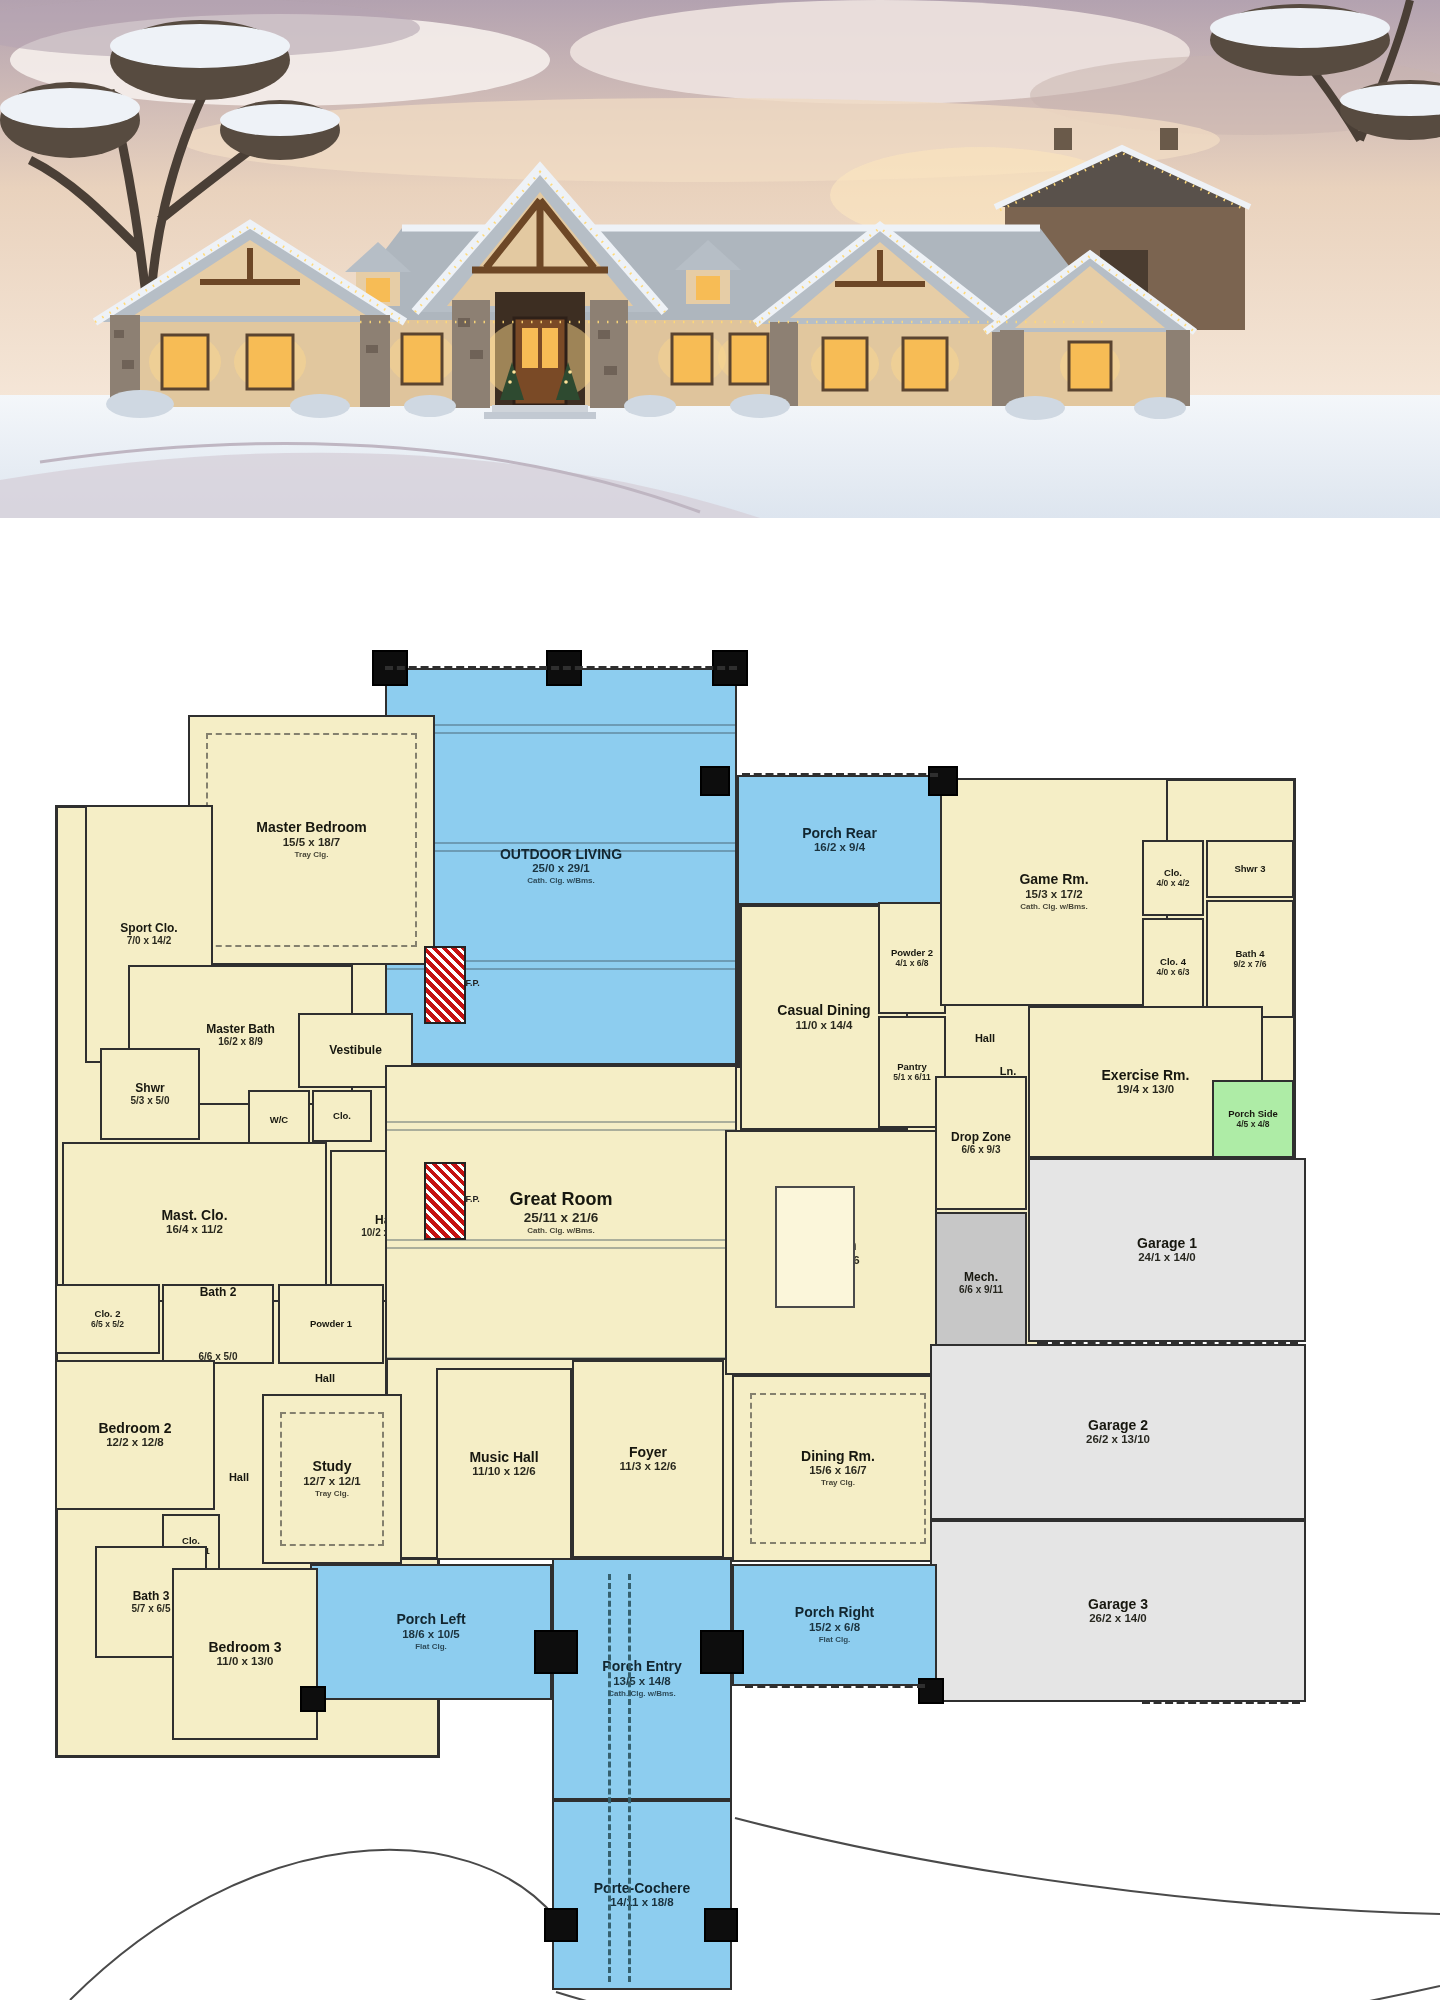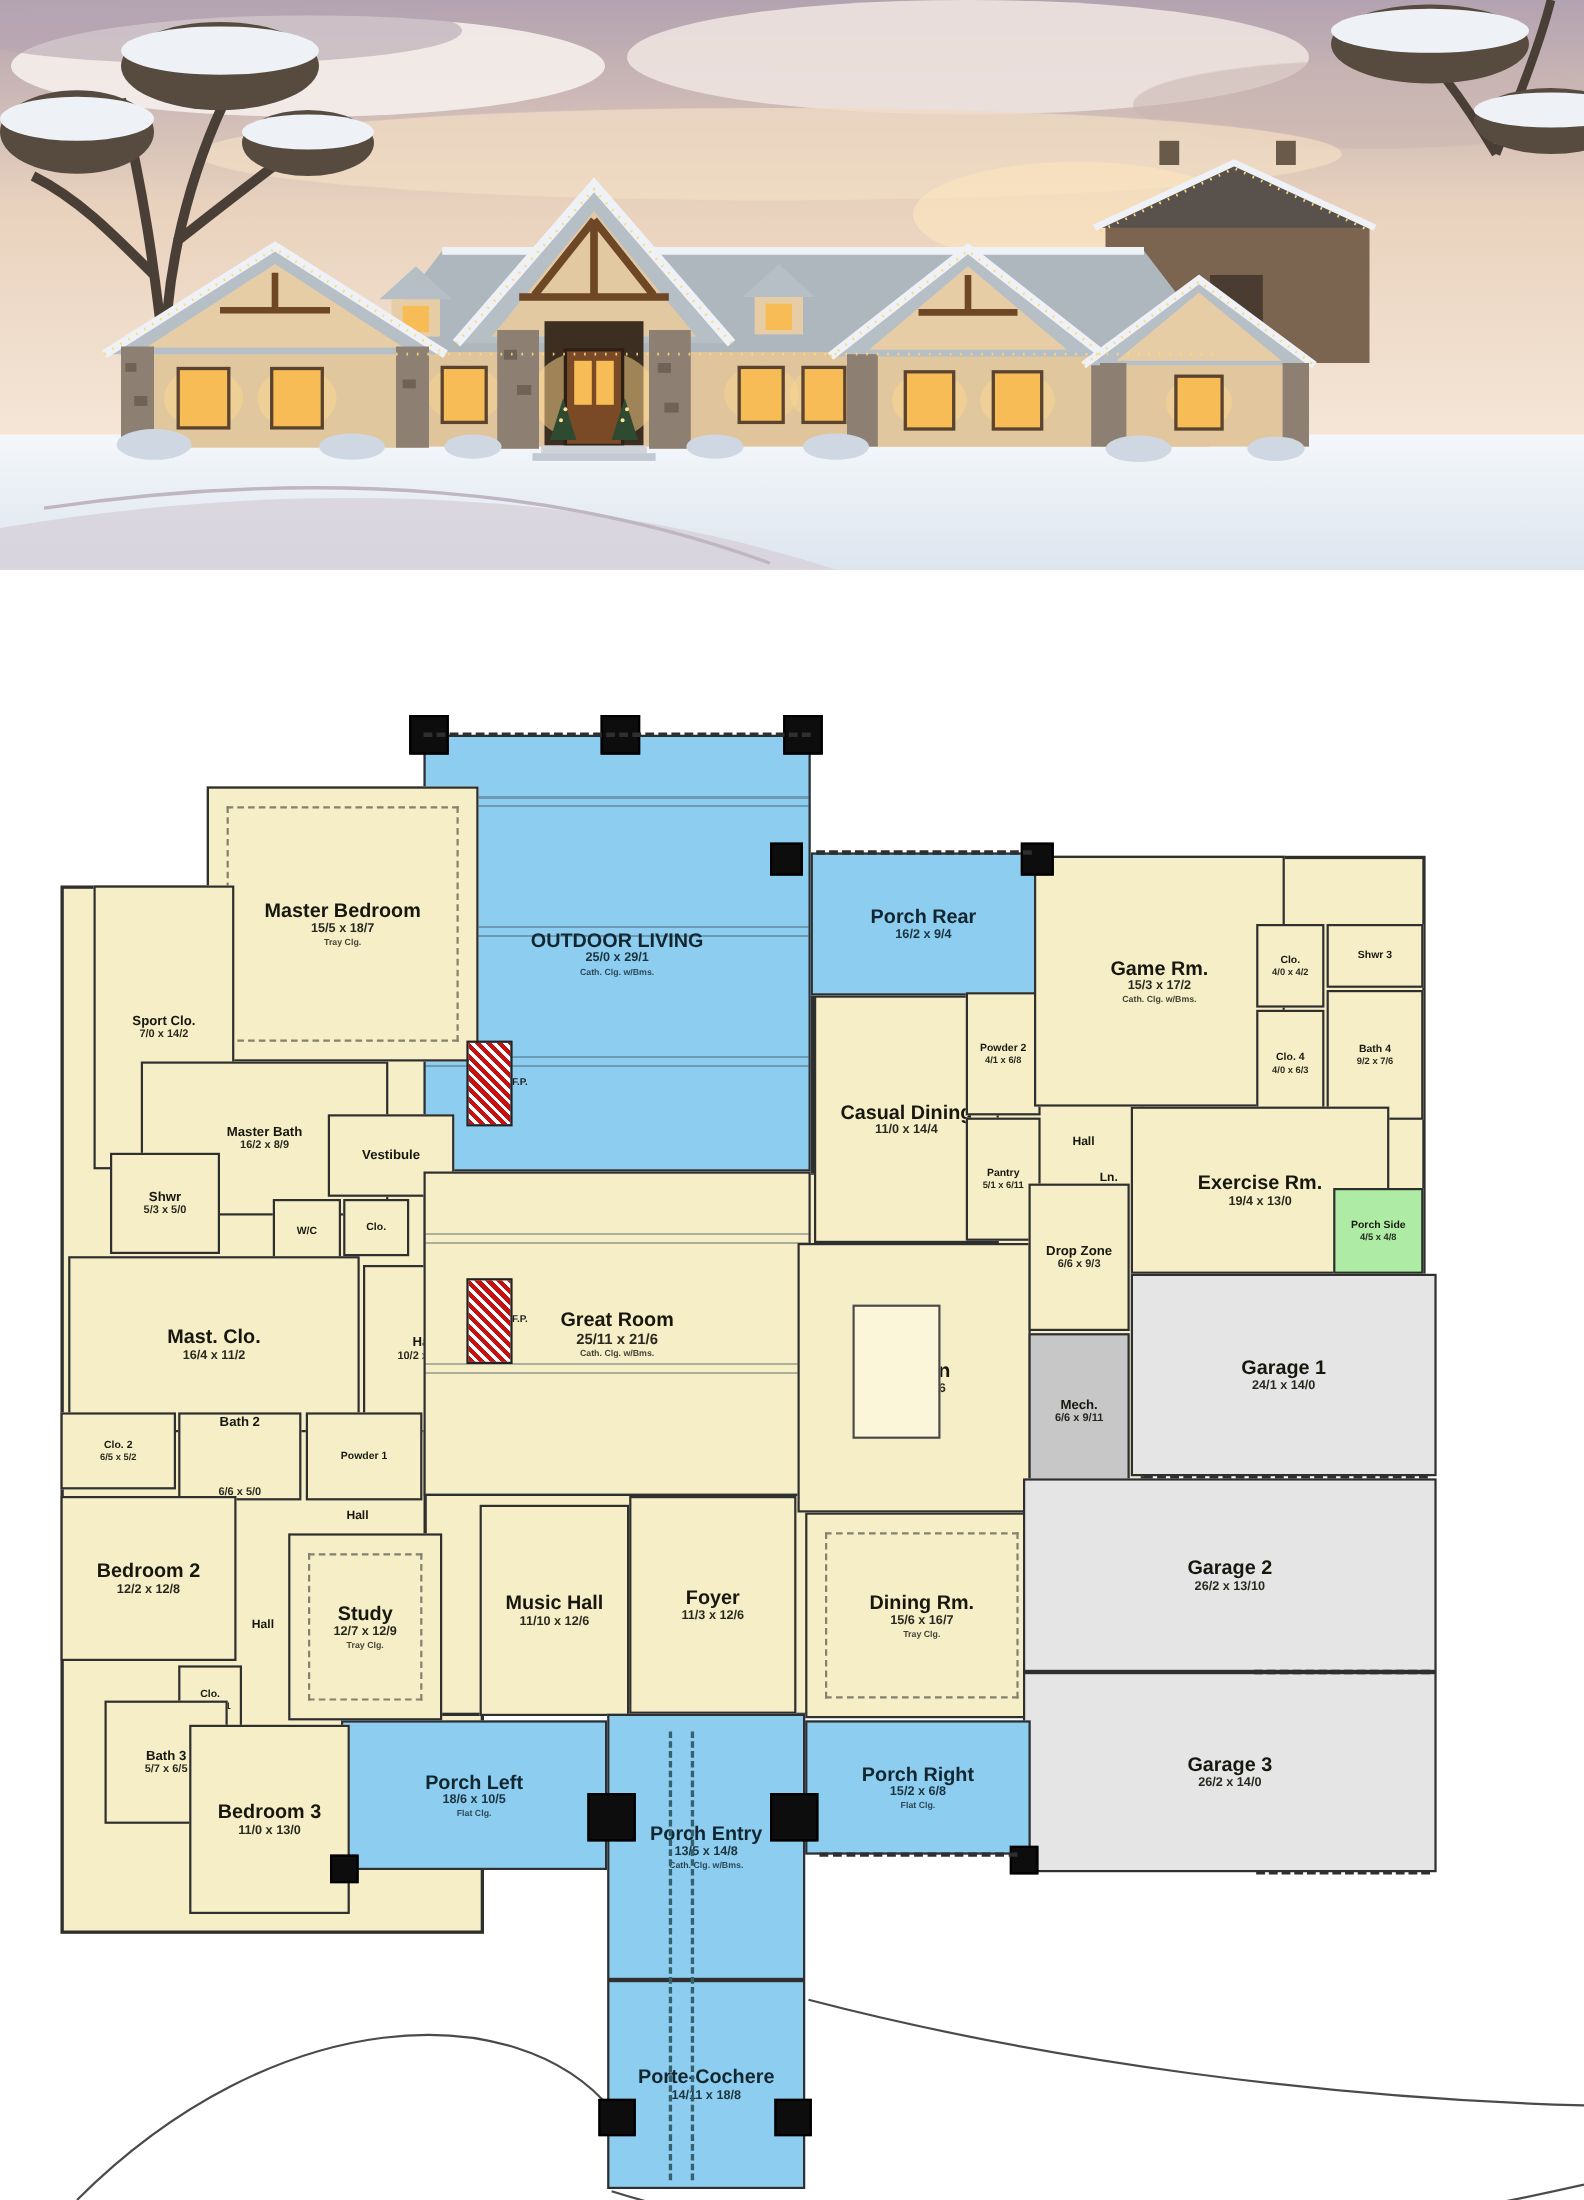--- a/index.html
+++ b/index.html
@@ -12,21 +12,21 @@
   .cream{background:#f5eec6}
   .porch{background:#8dcdef;color:#122630}
   .green{background:#aeeca6}
   .mech{background:#c7c7c7}
   .garage{background:#e5e5e5}
   .lbl{border:none;background:transparent}
   .nm{font-weight:bold}
   .dm{font-weight:bold;opacity:.92}
   .nt{font-size:8px;margin-top:2px;font-weight:bold;opacity:.8}
   .lg .nm{font-size:18px}.lg .dm{font-size:13.5px}
-  .md .nm{font-size:18px}.md .dm{font-size:11.5px}
+  .md .nm{font-size:14px}.md .dm{font-size:11.5px}
   .sm .nm{font-size:12px}.sm .dm{font-size:10px}
   .xs .nm{font-size:9.5px}.xs .dm{font-size:8.5px}
   .lbl .nm{font-size:11px}
   .tray{position:absolute}
   .tray::before{content:"";position:absolute;inset:16px;border:2px dashed rgba(40,40,40,.55);pointer-events:none}
   .beams{background-image:repeating-linear-gradient(to bottom,rgba(0,0,0,0) 0 54px,rgba(60,80,92,.40) 54px 56px,rgba(0,0,0,0) 56px 62px,rgba(60,80,92,.40) 62px 64px,rgba(0,0,0,0) 64px 118px)}
   .post{background:#0d0d0d;border:2px solid #000}
   .fp{background:repeating-linear-gradient(45deg,#c41111 0 4px,#ffffff 4px 7px);border:2px solid #222}
   .fp span{position:absolute;left:104%;top:40%;font-size:9px;font-weight:bold;color:#222}
   .hdash{border-top:4px dashed #2f2f2f}
@@ -277,21 +277,21 @@
       <div class="dm">12/2 x 12/8</div>
     </div>
     <div class="room lbl xs" style="left: 292px; top: 838px; width: 66px; height: 44px;">
       <div class="nm">Hall</div>
     </div>
     <div class="room lbl xs" style="left: 208px; top: 938px; width: 62px; height: 42px;">
       <div class="nm">Hall</div>
     </div>
     <div class="room cream md tray" style="left: 262px; top: 876px; width: 140px; height: 170px;">
       <div class="nm">Study</div>
-      <div class="dm">12/7 x 12/9</div>
+      <div class="dm">12/7 x 12/1</div>
       <div class="nt">Tray Clg.</div>
     </div>
     <div class="room cream md" style="left: 436px; top: 850px; width: 136px; height: 192px;">
       <div class="nm">Music Hall</div>
       <div class="dm">11/10 x 12/6</div>
     </div>
     <div class="room cream md" style="left: 572px; top: 842px; width: 152px; height: 198px;">
       <div class="nm">Foyer</div>
       <div class="dm">11/3 x 12/6</div>
     </div>

